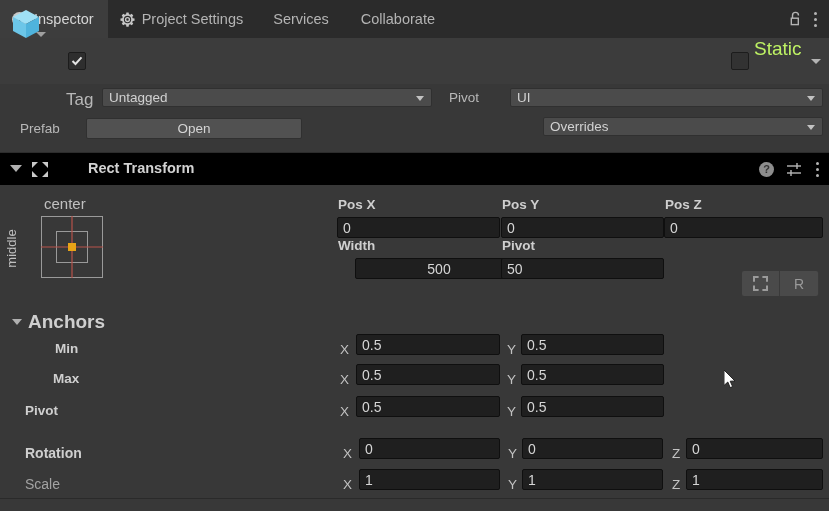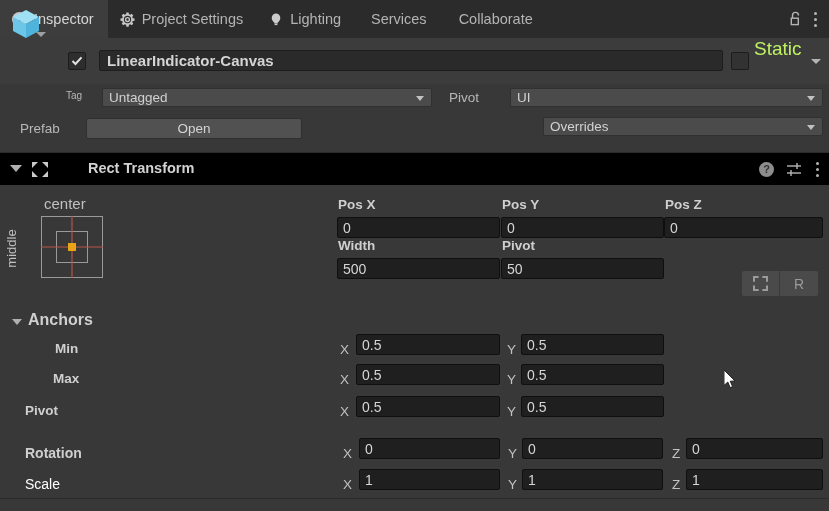--- a/index.html
+++ b/index.html
@@ -114,21 +114,21 @@
   }
   .static-caret {
     position: absolute; left: 811px; top: 59px;
     width: 0; height: 0; border-left: 5px solid transparent;
     border-right: 5px solid transparent; border-top: 5px solid #b4b4b4;
     cursor: pointer;
   }
 
   
   .row-tag { position: absolute; left: 0; top: 86px; width: 829px; height: 26px; }
-  .lbl-tag { position: absolute; left: 66px; top: 4px; font-size: 10px; color: #b8b8b8; }
+  .lbl-tag { position: absolute; left: 66px; top: 4px; font-size: 17px; color: #b8b8b8; }
   .dd {
     position: absolute; height: 19px;
     background: #4b4b4b; border: 1px solid #303030; border-radius: 2px;
     display: flex; align-items: center; box-sizing: border-box;
     padding-left: 6px; color: #d2d2d2; font-size: 13.5px; cursor: pointer;
   }
   .dd .caret {
     position: absolute; right: 7px; top: 7px;
     width: 0; height: 0; border-left: 4.5px solid transparent;
     border-right: 4.5px solid transparent; border-top: 5px solid #c2c2c2;
@@ -182,21 +182,21 @@
   
   .anchor-widget { position: absolute; left: 6px; top: 10px; width: 120px; height: 100px; cursor: pointer; }
   .aw-top { position: absolute; left: 38px; top: 0px; font-size: 15px; color: #c0c0c0; }
   .aw-left {
     position: absolute; left: -14px; top: 46px; font-size: 13px; color: #c0c0c0;
     transform: rotate(-90deg); transform-origin: center;
   }
   .aw-box { position: absolute; left: 35px; top: 21px; width: 62px; height: 62px; }
 
   
-  .flabel { position: absolute; font-size: 13.5px; color: #ffffff; }
+  .flabel { position: absolute; font-size: 13.5px; color: #a3a3a3; }
   .flabel.bold { font-weight: bold; color: #cfcfcf; }
   .fld {
     position: absolute; height: 21px;
     background: #1f1f1f; border: 1px solid #0f0f0f; border-radius: 2px;
     display: flex; align-items: center; padding-left: 5px;
     color: #d6d6d6; font-size: 14px; box-sizing: border-box; cursor: text;
   }
   .axis { position: absolute; font-size: 13.5px; color: #c2c2c2; }
 
   
@@ -248,30 +248,20 @@
     <div class="tab">
       <span class="ico-gear">
         <svg viewBox="0 0 16 16" width="15" height="15">
           <path fill="#c6c6c6" d="M8 5.2a2.8 2.8 0 100 5.6 2.8 2.8 0 000-5.6zm0 4.1a1.3 1.3 0 110-2.6 1.3 1.3 0 010 2.6z"></path>
           <path fill="#c6c6c6" d="M9.2 0.6H6.8l-.35 1.9-1.3.55-1.6-1.1-1.7 1.7 1.1 1.6-.55 1.3-1.9.35v2.4l1.9.35.55 1.3-1.1 1.6 1.7 1.7 1.6-1.1 1.3.55.35 1.9h2.4l.35-1.9 1.3-.55 1.6 1.1 1.7-1.7-1.1-1.6.55-1.3 1.9-.35V6.9l-1.9-.35-.55-1.3 1.1-1.6-1.7-1.7-1.6 1.1-1.3-.55L9.2.6zM8 11.9A3.9 3.9 0 118 4.1a3.9 3.9 0 010 7.8z"></path>
         </svg>
       </span>
       <span>Project Settings</span>
     </div>
 
-    <div class="tab">
-      <span class="ico-bulb">
-        <svg viewBox="0 0 14 15" width="14" height="15">
-          <ellipse cx="7" cy="6" rx="4.3" ry="4.6" fill="#cccccc"></ellipse>
-          <rect x="5.2" y="10" width="3.6" height="1.5" fill="#cccccc"></rect>
-          <rect x="5.6" y="11.8" width="2.8" height="1.3" fill="#cccccc"></rect>
-        </svg>
-      </span>
-      <span>Lighting</span>
-    </div>
 
     <div class="tab plain">
       <span>Services</span>
     </div>
 
     <div class="tab plain">
       <span>Collaborate</span>
     </div>
 
     <div class="tabbar-spacer"></div>
@@ -301,23 +291,20 @@
     </svg>
   </span>
   <span class="cube-caret"></span>
 
   <div class="obj-check">
     <svg viewBox="0 0 12 12" width="12" height="12">
       <path d="M1.5 6L4.5 9L10.5 2.4" fill="none" stroke="#e2e2e2" stroke-width="2"></path>
     </svg>
   </div>
 
-  <div class="name-field">
-    <span>LinearIndicator-Canvas</span>
-  </div>
 
   <div class="static-check"></div>
   <span class="static-label">Static</span>
   <span class="static-caret"></span>
 
   <div class="row-tag">
     <span class="lbl-tag">Tag</span>
     <div class="dd dd-tag">
       <span>Untagged</span>
       <span class="caret"></span>
@@ -394,40 +381,40 @@
     <div class="fld" style="left:501px; top:32px; width:163px;">
       <span>0</span>
     </div>
 
     <span class="flabel bold" style="left:665px; top:12px;">Pos Z</span>
     <div class="fld" style="left:664px; top:32px; width:159px;">
       <span>0</span>
     </div>
 
     <span class="flabel bold" style="left:338px; top:53px;">Width</span>
-    <div class="fld" style="left:337px; top:73px; width:163px;">
+    <div class="fld" style="left:355px; top:73px; width:163px;justify-content:center;">
       <span>500</span>
     </div>
 
     <span class="flabel bold" style="left:502px; top:53px;">Pivot</span>
     <div class="fld" style="left:501px; top:73px; width:163px;">
       <span>50</span>
     </div>
 
     <div class="mini-group" style="top:86px;">
       <div class="mini-btn">
         <span class="dashed-sq"></span>
       </div>
       <div class="mini-btn">
         <span>R</span>
       </div>
     </div>
 
     <span class="sec-fold" style="left:12px; top:134px;"></span>
-    <span class="flabel bold" style="left:28px; top:126px; font-size:16px;">Anchors</span>
+    <span class="flabel bold" style="left:28px; top:126px; font-size:19px;">Anchors</span>
 
     <span class="flabel bold" style="left:55px; top:156px;">Min</span>
     <span class="axis" style="left:340px; top:157px;">X</span>
     <div class="fld" style="left:356px; top:149px; width:144px;">
       <span>0.5</span>
     </div>
     <span class="axis" style="left:507px; top:157px;">Y</span>
     <div class="fld" style="left:521px; top:149px; width:143px;">
       <span>0.5</span>
     </div>

